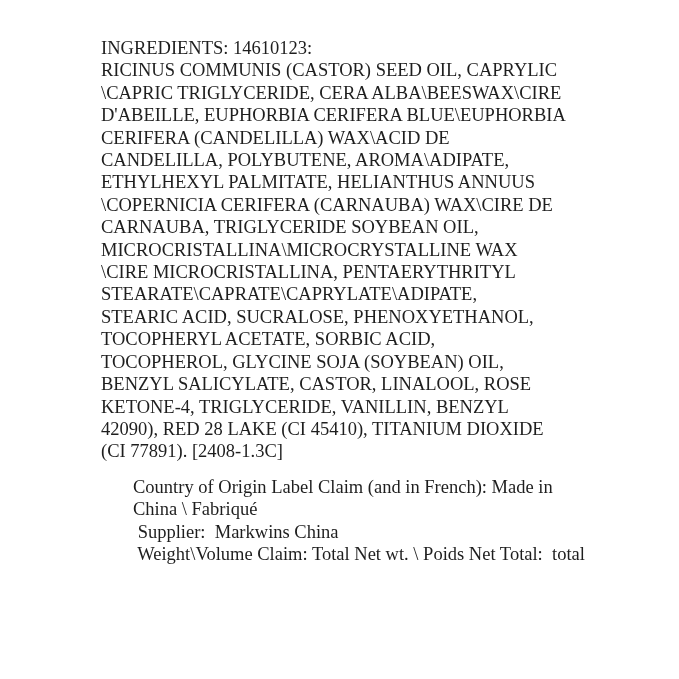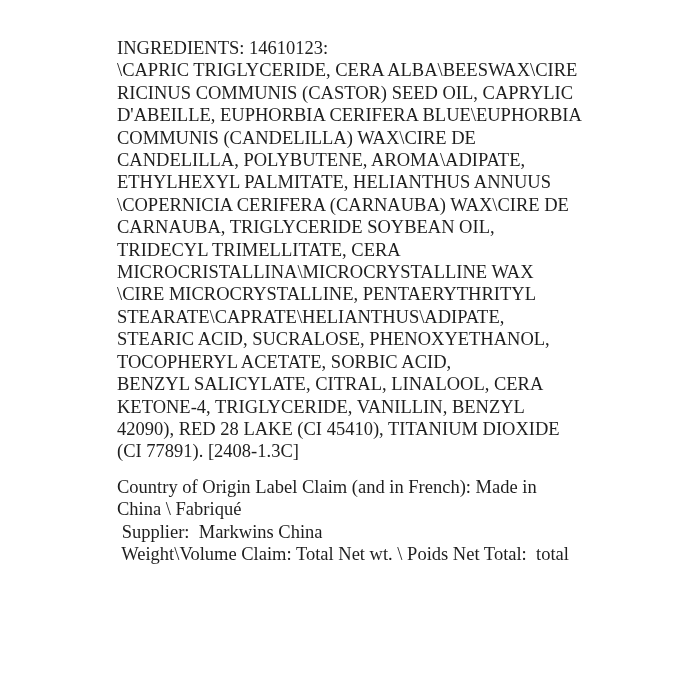--- a/index.html
+++ b/index.html
@@ -8,58 +8,59 @@
     background: #ffffff;
   }
   body {
     width: 679px;
     height: 679px;
     position: relative;
     overflow: hidden;
   }
   .sheet {
     position: absolute;
-    left: 117px;
+    left: 101px;
     top: 37px;
     width: 470px;
     color: #1e1e1e;
     font-family: "Liberation Serif", "DejaVu Serif", serif;
     font-size: 18.5px;
     line-height: 22.4px;
     font-weight: normal;
   }
   .line {
     white-space: pre;
   }
   .origin-paragraph {
     margin-top: 13px;
+    margin-left: 32px;
   }
 </style>
 </head>
 <body>
 
 <main class="sheet">
 
   <section>
     <div class="line">INGREDIENTS: 14610123:</div>
+    <div class="line">RICINUS COMMUNIS (CASTOR) SEED OIL, CAPRYLIC</div>
     <div class="line">\CAPRIC TRIGLYCERIDE, CERA ALBA\BEESWAX\CIRE</div>
-    <div class="line">RICINUS COMMUNIS (CASTOR) SEED OIL, CAPRYLIC</div>
     <div class="line">D'ABEILLE, EUPHORBIA CERIFERA BLUE\EUPHORBIA</div>
-    <div class="line">COMMUNIS (CANDELILLA) WAX\CIRE DE</div>
+    <div class="line">CERIFERA (CANDELILLA) WAX\ACID DE</div>
     <div class="line">CANDELILLA, POLYBUTENE, AROMA\ADIPATE,</div>
     <div class="line">ETHYLHEXYL PALMITATE, HELIANTHUS ANNUUS</div>
     <div class="line">\COPERNICIA CERIFERA (CARNAUBA) WAX\CIRE DE</div>
     <div class="line">CARNAUBA, TRIGLYCERIDE SOYBEAN OIL,</div>
-    <div class="line">TRIDECYL TRIMELLITATE, CERA</div>
     <div class="line">MICROCRISTALLINA\MICROCRYSTALLINE WAX</div>
-    <div class="line">\CIRE MICROCRYSTALLINE, PENTAERYTHRITYL</div>
-    <div class="line">STEARATE\CAPRATE\HELIANTHUS\ADIPATE,</div>
+    <div class="line">\CIRE MICROCRISTALLINA, PENTAERYTHRITYL</div>
+    <div class="line">STEARATE\CAPRATE\CAPRYLATE\ADIPATE,</div>
     <div class="line">STEARIC ACID, SUCRALOSE, PHENOXYETHANOL,</div>
     <div class="line">TOCOPHERYL ACETATE, SORBIC ACID,</div>
-    <div class="line">BENZYL SALICYLATE, CITRAL, LINALOOL, CERA</div>
+    <div class="line">TOCOPHEROL, GLYCINE SOJA (SOYBEAN) OIL,</div>
+    <div class="line">BENZYL SALICYLATE, CASTOR, LINALOOL, ROSE</div>
     <div class="line">KETONE-4, TRIGLYCERIDE, VANILLIN, BENZYL</div>
     <div class="line">42090), RED 28 LAKE (CI 45410), TITANIUM DIOXIDE</div>
     <div class="line">(CI 77891). [2408-1.3C]</div>
   </section>
 
   <section class="origin-paragraph">
     <div class="line">Country of Origin Label Claim (and in French): Made in</div>
     <div class="line">China \ Fabriqué</div>
     <div class="line"> Supplier:  Markwins China</div>
     <div class="line"> Weight\Volume Claim: Total Net wt. \ Poids Net Total:  total</div>

